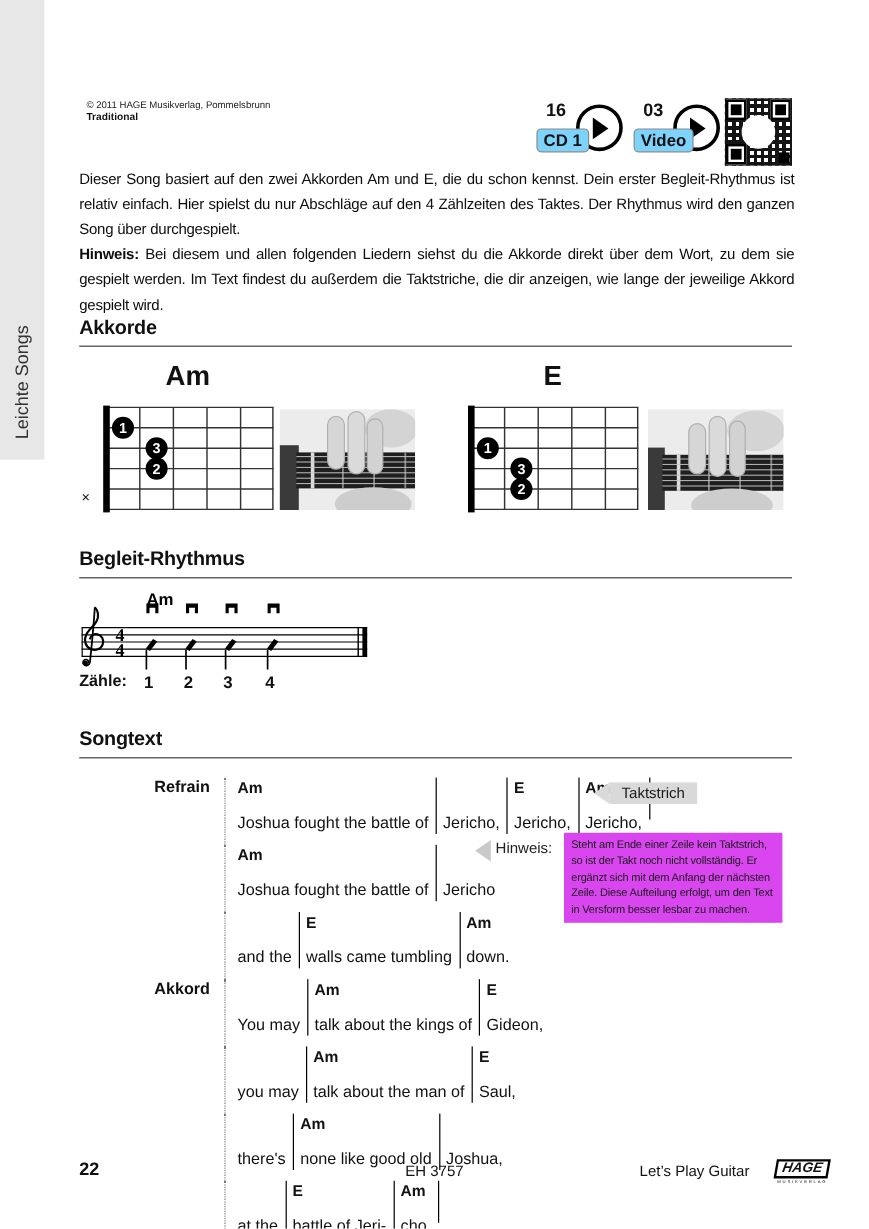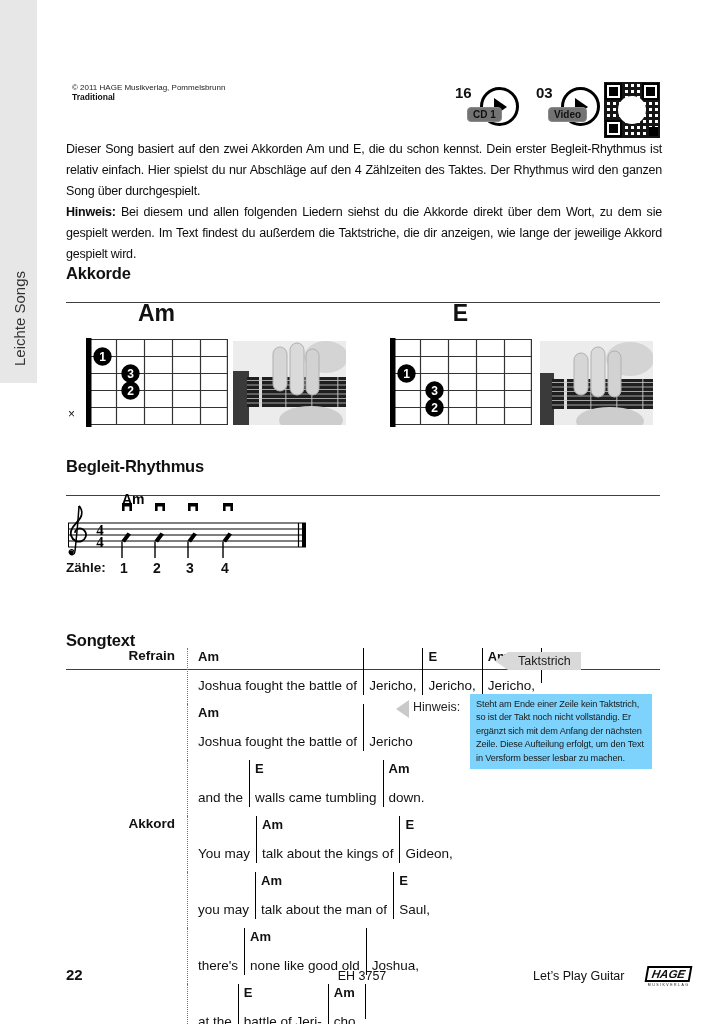--- a/index.html
+++ b/index.html
@@ -16,23 +16,23 @@
     transform-origin:center; white-space:nowrap; font-size:15px; color:#333;
   }
 
   
   #title { left:71px; top:44px; font-size:26px; font-weight:bold; letter-spacing:-0.3px; }
   #copyright { left:72px; top:83px; font-size:8px; color:#222; }
   #credit { left:72px; top:92px; font-size:8.5px; font-weight:bold;text-align:right; }
 
   .track-badge { position:absolute; width:70px; height:46px; }
   .tnum { position:absolute; top:0; left:8px; font-size:15px; font-weight:bold; }
-  .tlabel { position:absolute; top:23px; left:0; z-index:2; background:#737373;
-    border:1.5px solid #8a8a8a; border-radius:4px; font-size:10px; font-weight:bold;
-    padding:1px 5px;margin-left:20px; }
+  .tlabel { position:absolute; top:23px; left:0; z-index:2; background:#7dd3fc;
+    border:1.5px solid #8a8a8a; border-radius:4px; font-size:14px; font-weight:bold;
+    padding:1px 5px; }
   .play { position:absolute; top:3px; left:33px; width:33px; height:33px; z-index:1;
     border:3px solid #000; border-radius:50%; background:#fff; }
   .play::after { content:""; position:absolute; left:11px; top:7.5px;
     border-left:13px solid #000; border-top:9px solid transparent; border-bottom:9px solid transparent; }
 
   #qr { left:604px; top:82px; width:56px; height:56px; background:#fff;
     background-image:
       repeating-linear-gradient(0deg, #151515 0 3px, transparent 3px 6px),
       repeating-linear-gradient(90deg, #151515 0 3px, #fff 3px 6px);
   }
@@ -41,21 +41,21 @@
   #qr-hole { position:absolute; left:14px; top:14px; width:28px; height:28px;
     background:#fff; border-radius:50%; }
   #qr-br { position:absolute; right:2px; bottom:2px; width:9px; height:9px; background:#000; }
 
   
   #intro { left:66px; top:139px; width:596px; font-size:12.5px; line-height:21px;
     text-align:justify; letter-spacing:-0.2px; color:#0d0d0d; }
   #intro p { margin:0; }
 
   .section-head { position:absolute; width:594px; border-bottom:1.5px solid #3f3f3f;
-    padding-bottom:19px; font-size:16.5px; font-weight:bold; letter-spacing:-0.2px; }
+    padding-bottom:5px; font-size:16.5px; font-weight:bold; letter-spacing:-0.2px; }
 
   .chord-name { position:absolute; width:145px; text-align:center; font-size:23px; font-weight:bold; }
   .muted-x { position:absolute; font-size:12px; color:#111; }
 
   .photo { position:absolute; width:113px; height:84px; }
 
   
   #count-label { left:66px; top:560px; font-size:13.5px; font-weight:bold; }
   .count { position:absolute; top:560px; width:22px; text-align:center; font-size:14px; font-weight:bold; }
 
@@ -72,21 +72,21 @@
   .endbar { width:1px; background:#000; margin-left:6px; height:35px; }
 
   .co-box { background:#d9d9d9; font-size:12.5px; padding:2px 10px; color:#1a1a1a; }
   .co-arrow-l { width:0; height:0; border-top:9px solid transparent; border-bottom:9px solid transparent;
     border-right:13px solid #d9d9d9; }
   #co-takt { position:absolute; left:429px; top:4px; display:flex; align-items:center; }
   #co-hinweis { position:absolute; left:330px; top:50px; display:flex; align-items:flex-start; }
   #co-hinweis .co-arrow-l { border-right-color:#c9c9c9; margin-top:2px; }
   #co-hinweis .hw-label { font-size:12.5px; padding:2px 6px 0 4px; color:#222; }
   #hinweis-box { position:absolute; left:404px; top:46px; width:182px; box-sizing:border-box;
-    background:#7dd3fc; padding:4px 6px; font-size:9.2px; line-height:13.4px;
+    background:#d946ef; padding:4px 6px; font-size:9.2px; line-height:13.4px;
     letter-spacing:-0.15px; color:#1a1a1a; }
 
   
   #page-num { left:66px; top:966px; font-size:15px; font-weight:bold; }
   #catalog { left:0; right:0; top:969px; text-align:center; font-size:12.5px; }
   #book-title { left:533px; top:969px; font-size:12.5px; }
   #hage-logo { left:646px; top:964px; text-align:center; }
   #hage-box { display:inline-block; border:2px solid #000; background:#fff;
     transform:skewX(-10deg); padding:0 4px; font-size:11.5px; font-weight:bold; font-style:italic; }
   #hage-sub { font-size:3.5px; letter-spacing:1.5px; margin-top:0.5px; }
@@ -270,21 +270,21 @@
       <rect x="238" y="33" width="4" height="24" fill="#000"></rect>
     </g>
   </svg>
 
   <div id="count-label" class="abs">Zähle:</div>
   <div class="count" style="left:113px;">1</div>
   <div class="count" style="left:146px;">2</div>
   <div class="count" style="left:179px;">3</div>
   <div class="count" style="left:214px;">4</div>
 
-  <div class="section-head" style="left:66px; top:631px;">Songtext</div>
+  <div class="section-head" style="left:66px; top:607px;">Songtext</div>
 
   <div id="songrows" class="abs" style="position:absolute;">
 
     <div class="srow">
       <div class="slabel">Refrain</div>
       <div class="sbody">
         <div class="seg">
             <span class="sc">Am</span>
             <span class="st">Joshua fought the battle of</span>
           </div>

